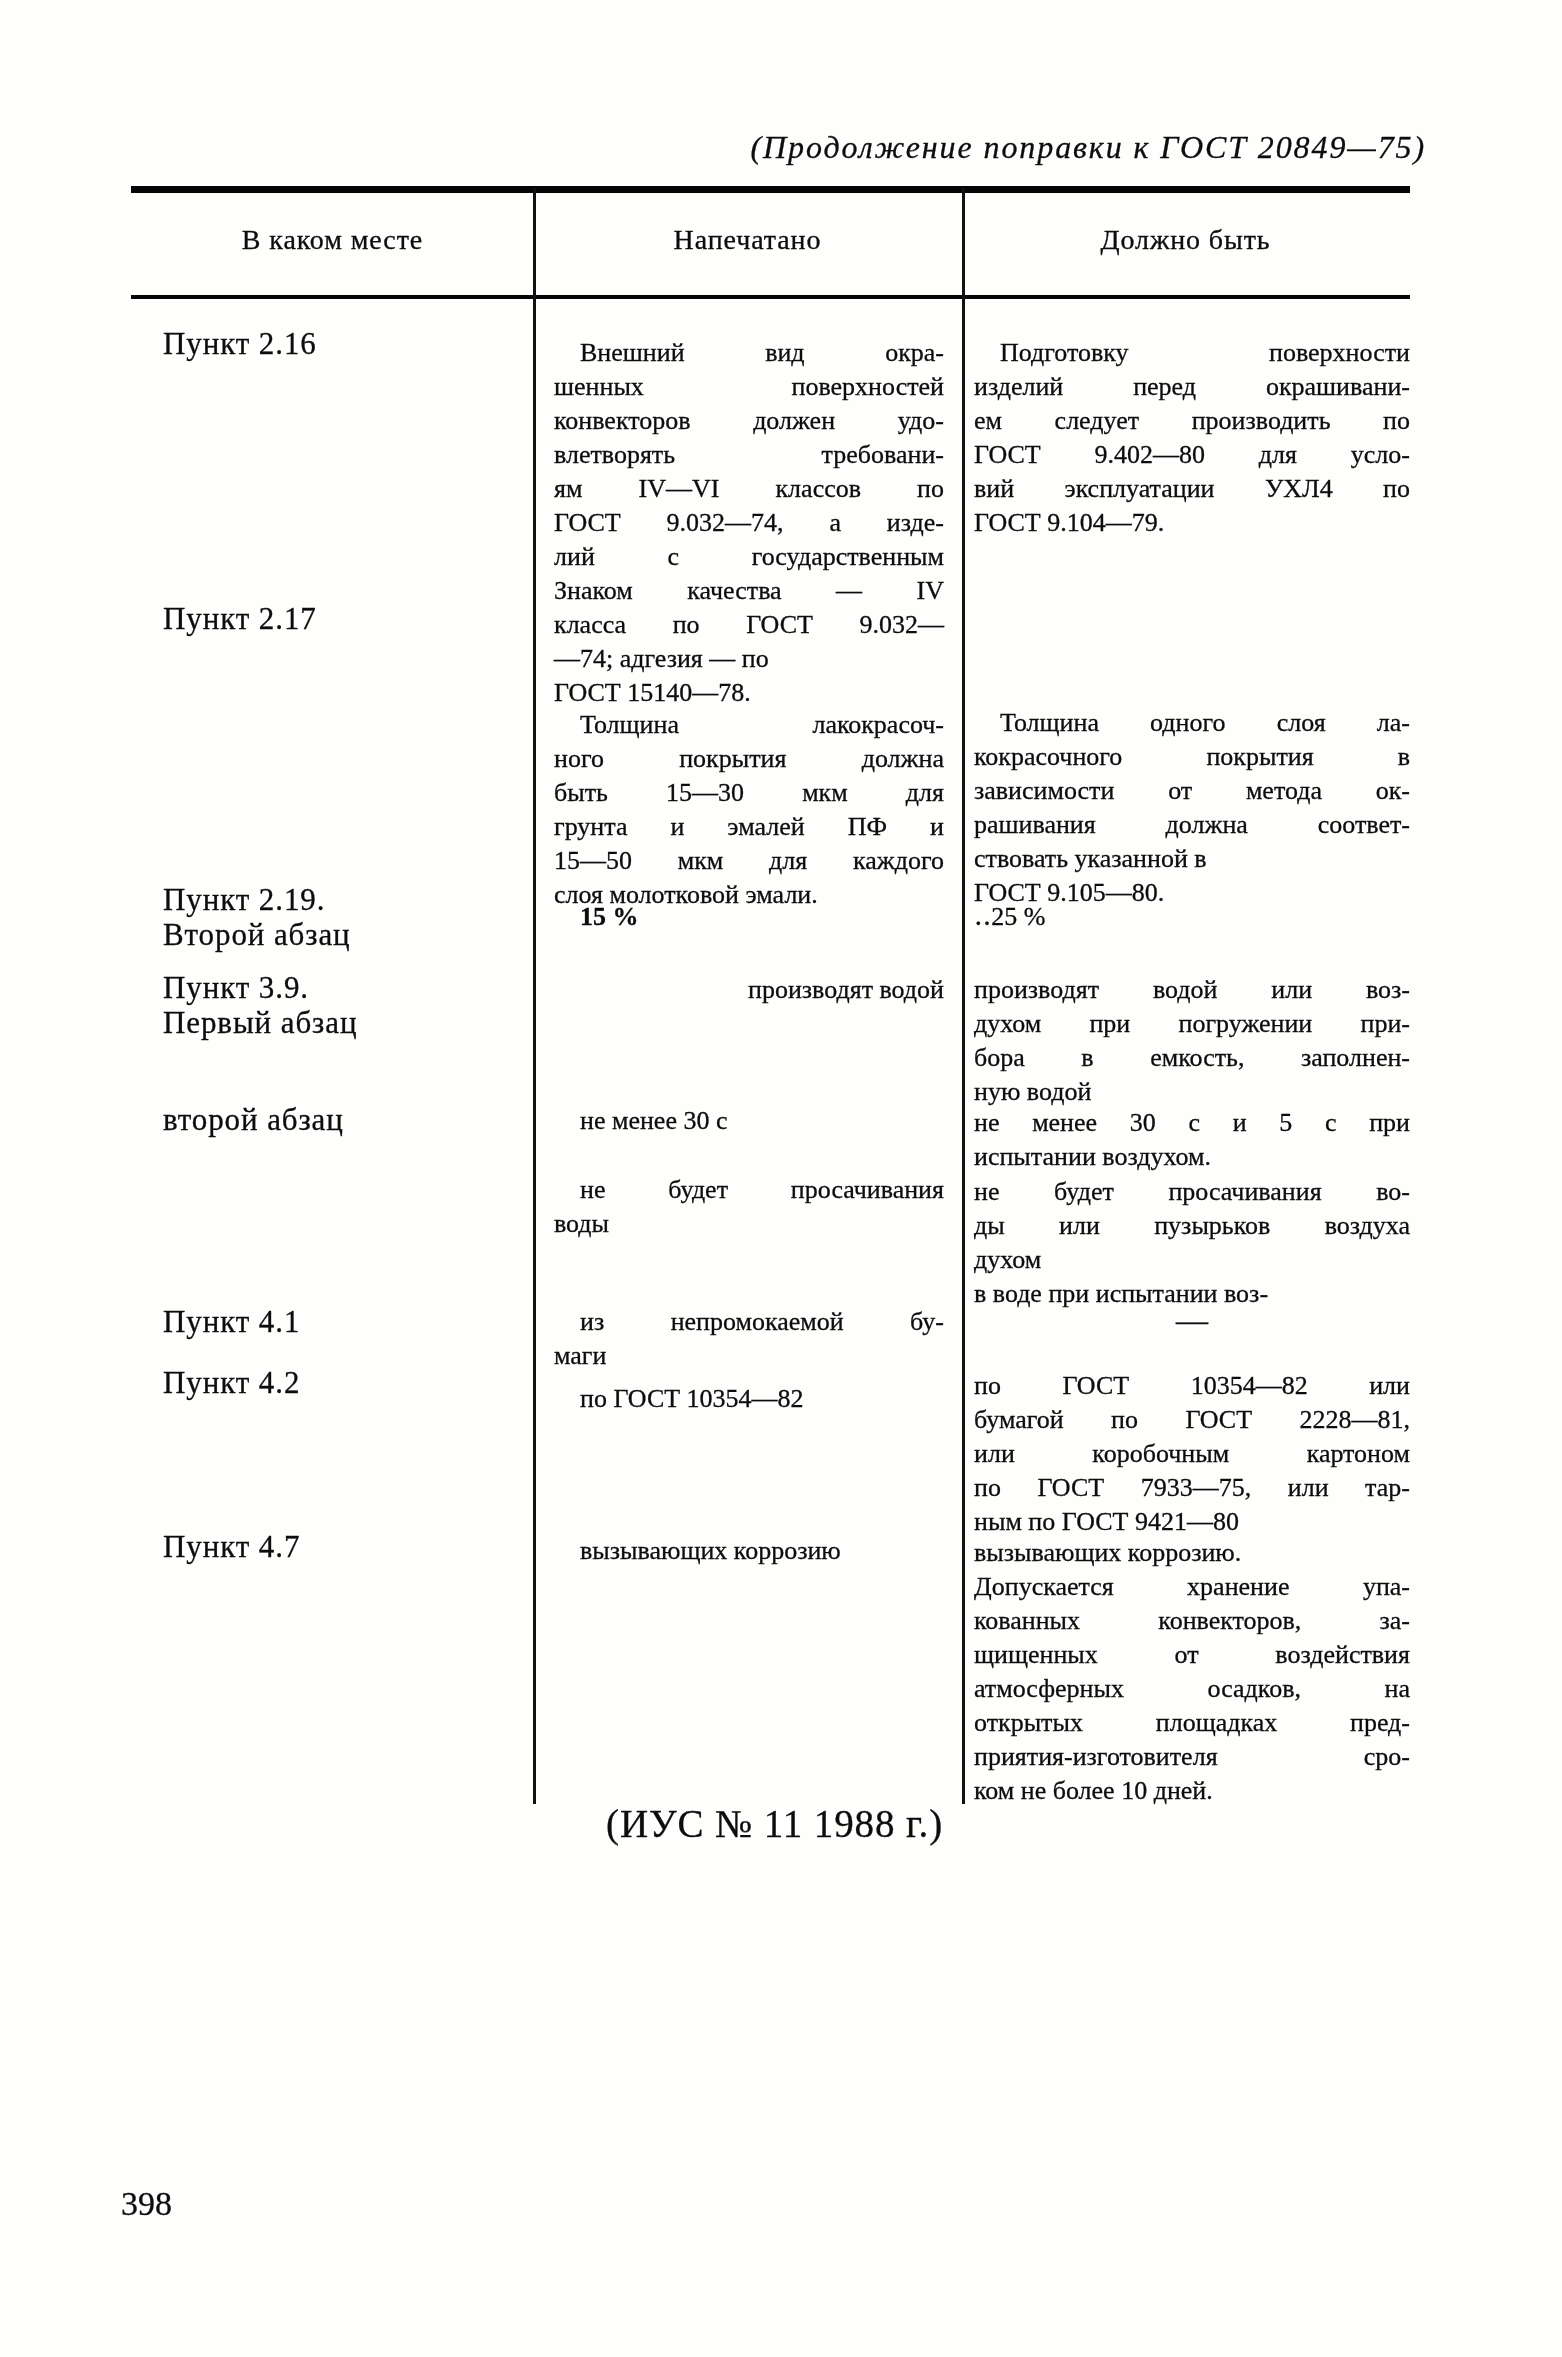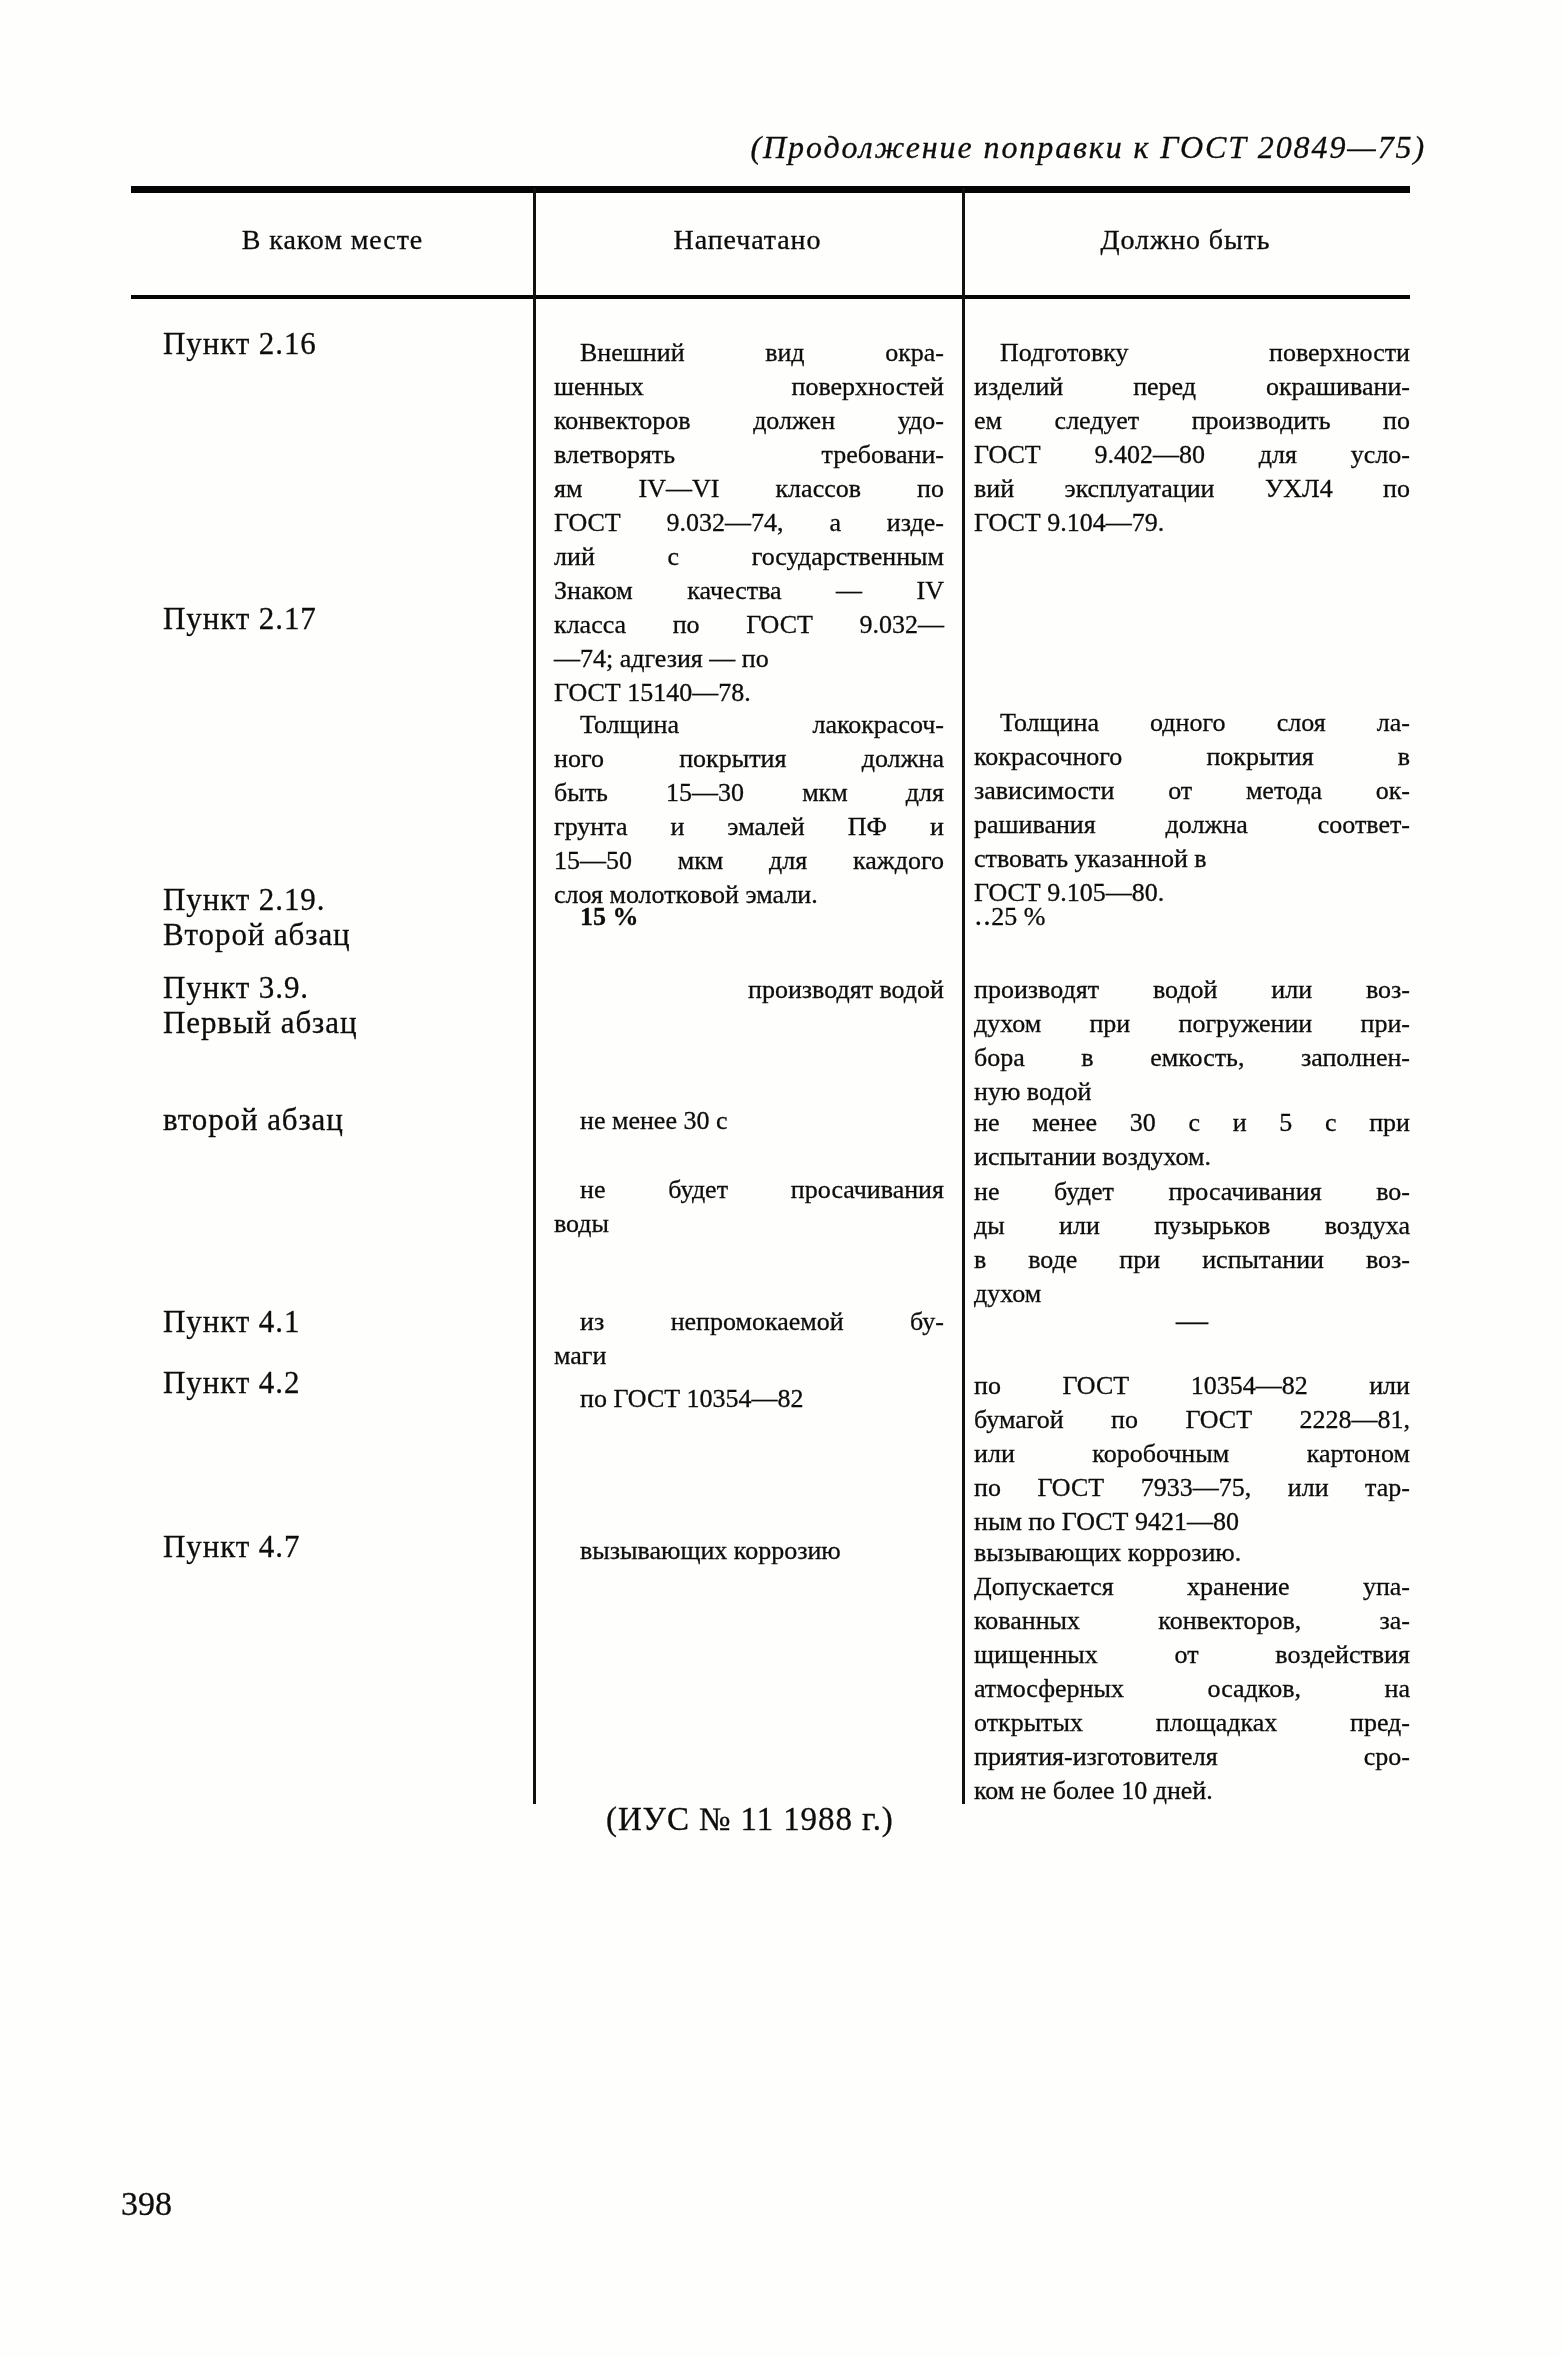--- a/index.html
+++ b/index.html
@@ -21,21 +21,21 @@
   .j .para .ln:last-child{text-align:justify;text-align-last:auto;}
   .place{font-size:31px;line-height:35px;letter-spacing:0.9px;}
   .hdr-note{
     font-style:italic;font-size:32px;letter-spacing:1.9px;
     text-align:right;
   }
   .col-head{font-size:28px;text-align:center;letter-spacing:0.9px;}
   .rule{position:absolute;background:#050505;}
   .vline{position:absolute;background:#111;width:2.8px;}
   .dash-cell{text-align:center;font-size:32px;}
-  .footer-note{font-size:33px;letter-spacing:0.9px;}
+  .footer-note{font-size:39px;letter-spacing:0.9px;}
   .page-num{font-size:34px;}
 </style>
 </head>
 <body>
 
 <div class="page">
 
   <div class="abs hdr-note" style="top:129px;left:373px;width:1053px;">(Продолжение поправки к ГОСТ 20849—75)</div>
 
   <div class="rule" style="left:131px;top:186px;width:1279px;height:6.5px;"></div>
@@ -165,22 +165,22 @@
   <div class="blk j" style="top:1173px;left:554px;width:390px;">
       <div class="para">
         <div class="ln"> не будет просачивания</div>
         <div class="ln">воды</div>
       </div>
     </div>
   <div class="blk j" style="top:1175px;left:974px;width:436px;">
       <div class="para">
         <div class="ln">не будет просачивания во-</div>
         <div class="ln">ды или пузырьков воздуха</div>
+        <div class="ln">духом</div>
         <div class="ln">в воде при испытании воз-</div>
-        <div class="ln">духом</div>
       </div>
     </div>
 
   <div class="blk place" style="top:1304px;left:163px;width:364px;">
       <div class="para">
         <div class="ln">Пункт 4.1</div>
       </div>
     </div>
   <div class="blk j" style="top:1305px;left:554px;width:390px;">
       <div class="para">

